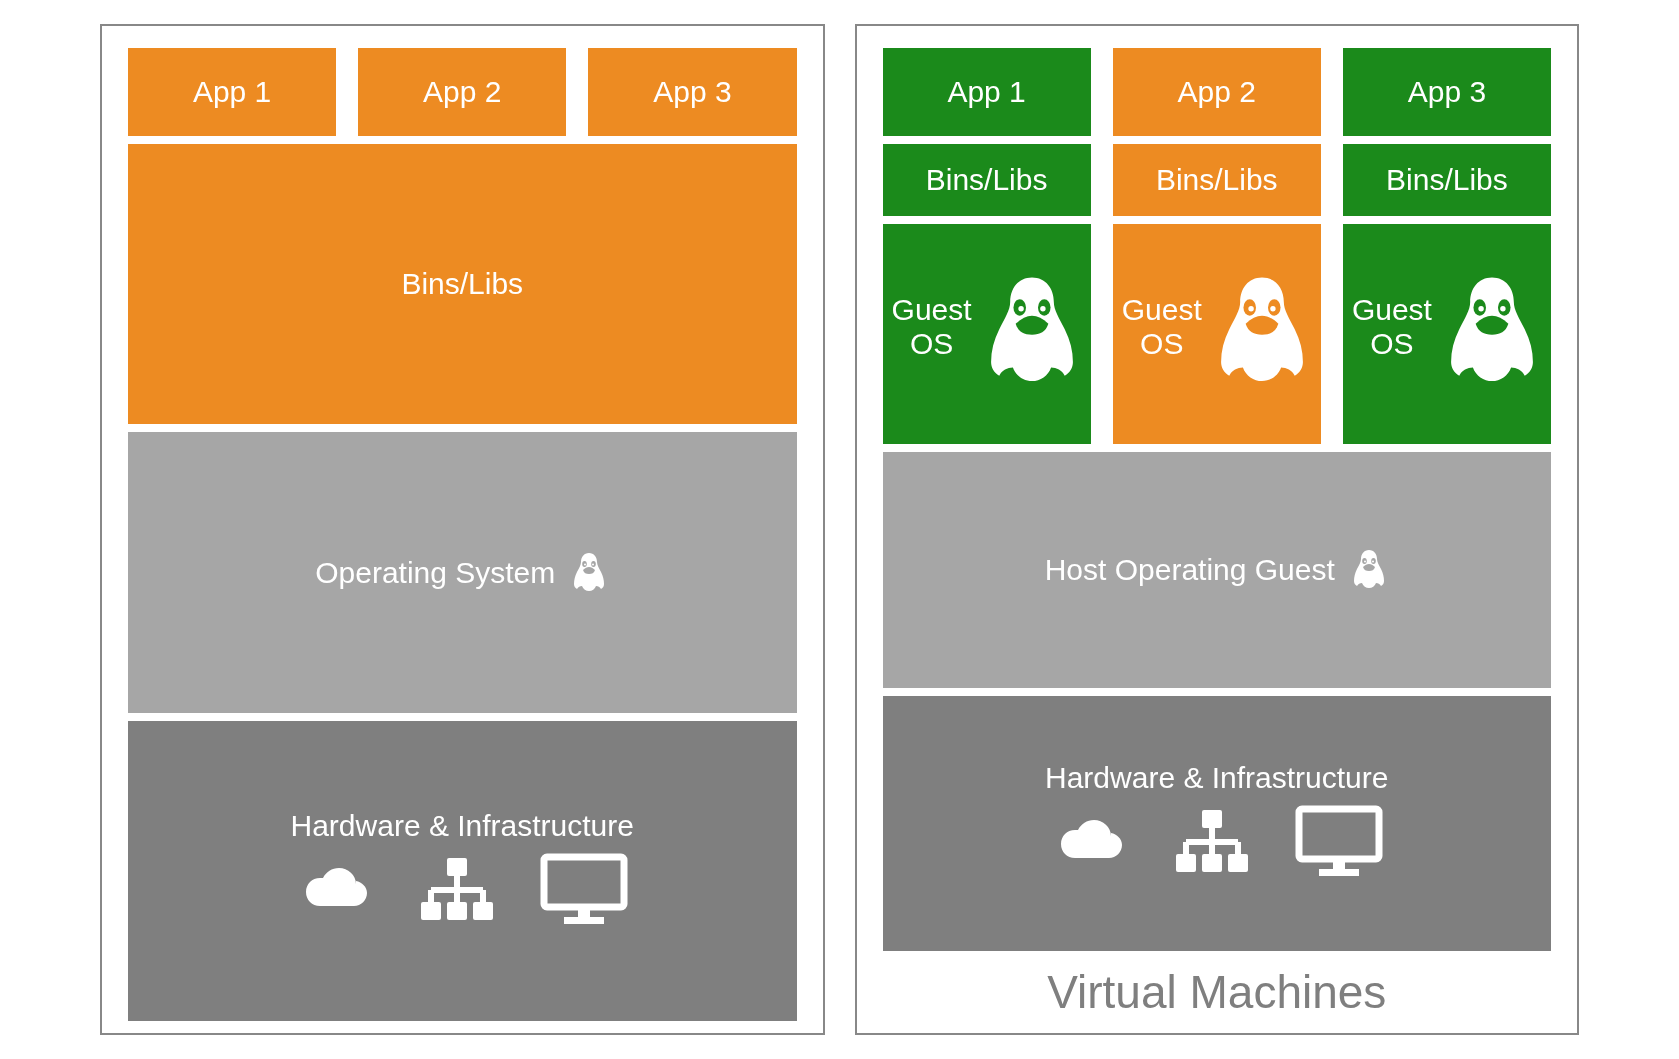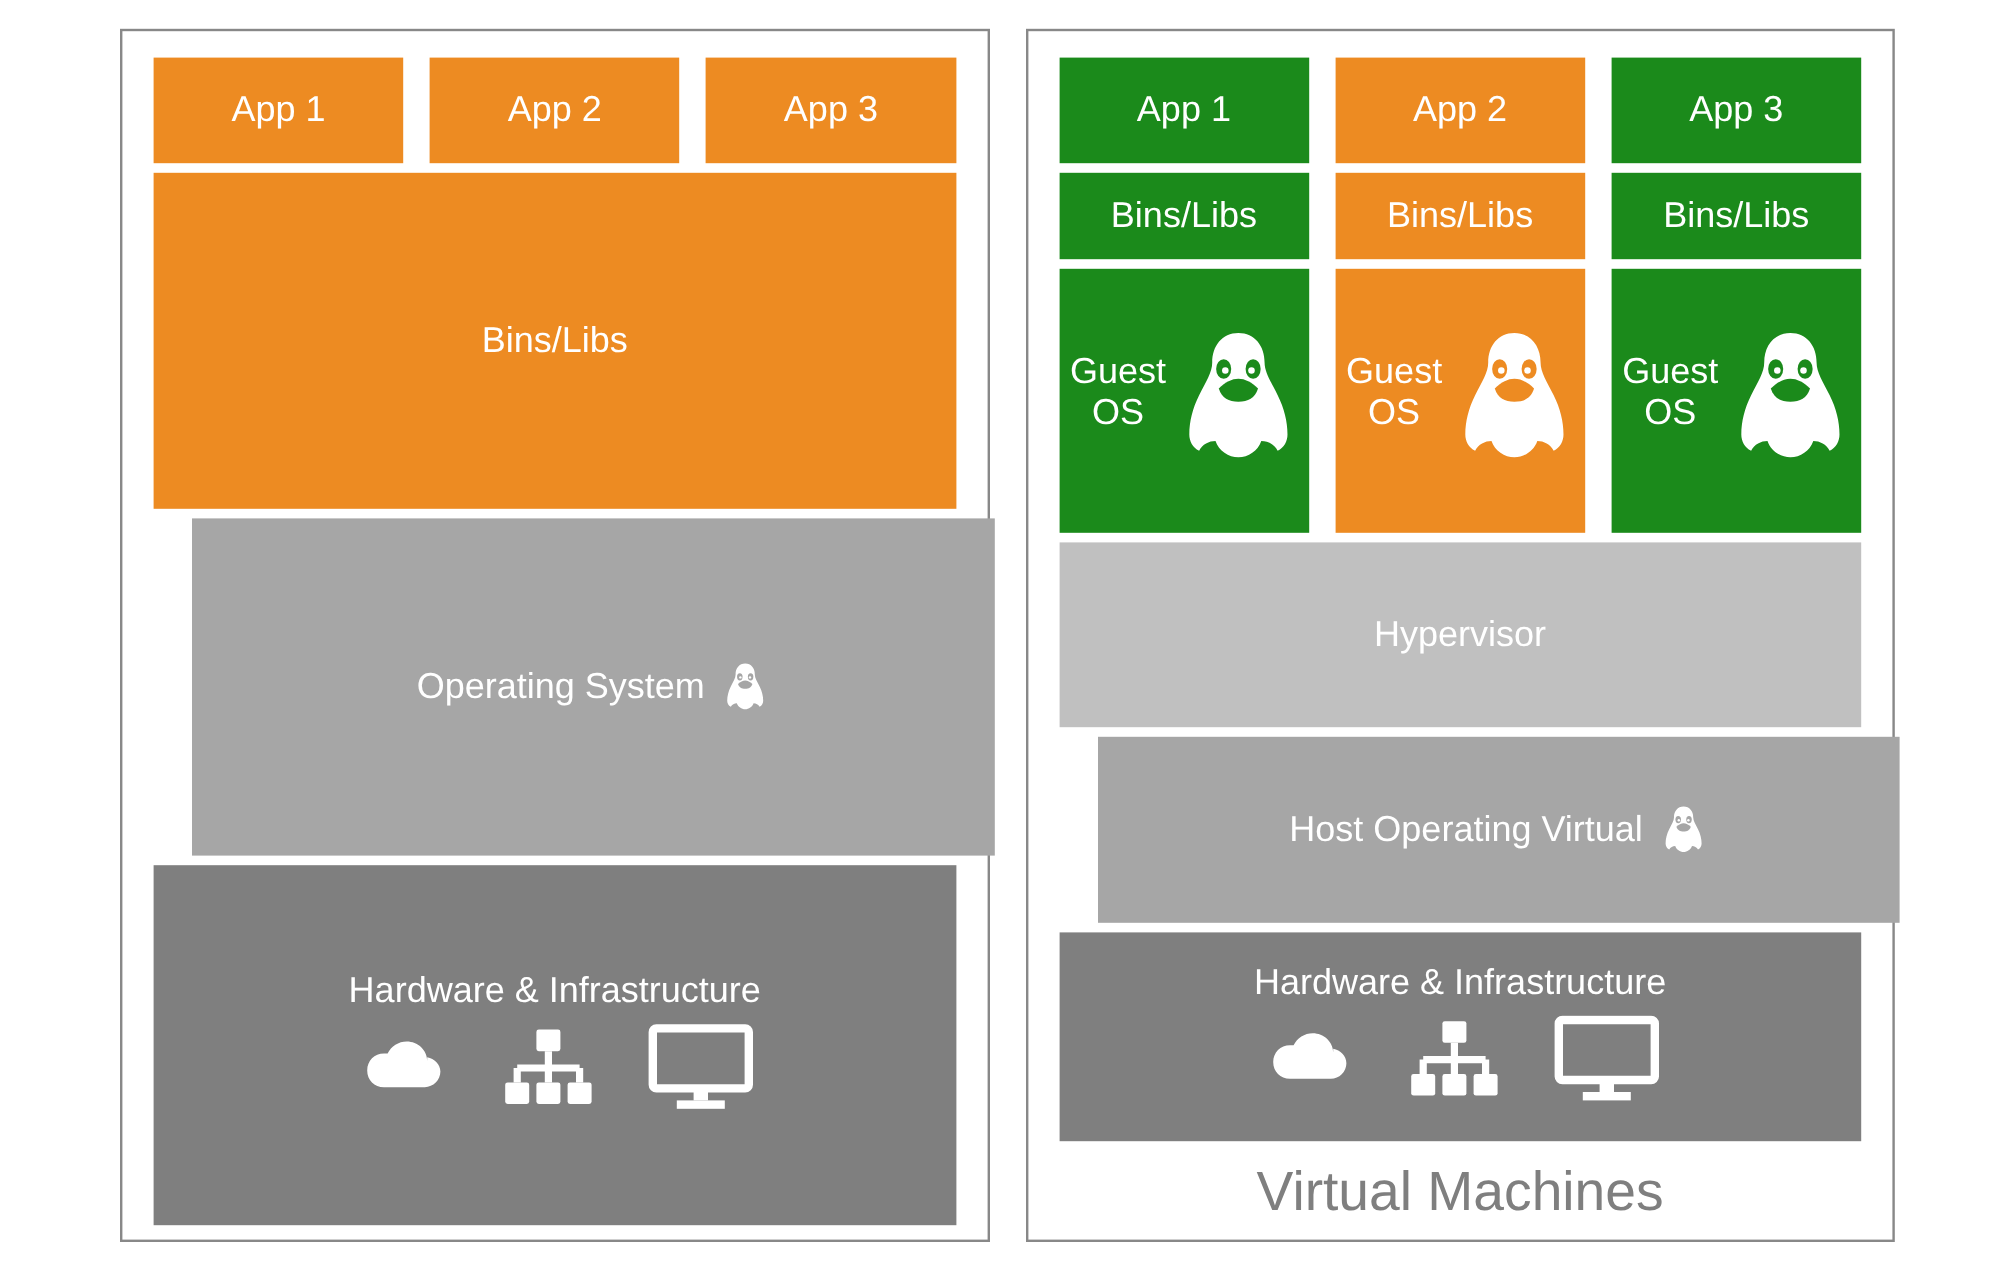--- a/index.html
+++ b/index.html
@@ -48,21 +48,21 @@
     font-size: 30px;
     padding: 10px 4px;
     text-align: center;
     min-height: 72px;
   }
   .cell.apps { min-height: 88px; }
   .cell.full { width: 100%; }
   .orange { background: #ed8b22; }
   .green  { background: #1b8a1b; }
   .gray-light { background: #c0c0c0; }
-  .gray-mid   { background: #a6a6a6; margin-left: 32px; }
+  .gray-mid   { background: #a6a6a6; }
   .gray-dark  { background: #7f7f7f; }
   .os-row {
     display: flex;
     align-items: center;
     justify-content: center;
     gap: 14px;
   }
   .hw-label { font-size: 30px; text-align: right; }
   .hw-icons {
     display: flex;
@@ -196,25 +196,24 @@
             <ellipse cx="15.5" cy="13" rx="2.3" ry="3" fill="#1b8a1b"></ellipse>
             <ellipse cx="24.5" cy="13" rx="2.3" ry="3" fill="#1b8a1b"></ellipse>
             <circle cx="16" cy="13.5" r="1" fill="#fff"></circle>
             <circle cx="24" cy="13.5" r="1" fill="#fff"></circle>
             <path fill="#1b8a1b" d="M14 19c2-2 4-3 6-3s4 1 6 3c-1 3-3 4-6 4s-5-1-6-4z"></path>
           </svg>
         </span>
       </div>
     </div>
 
-    <div class="cell full gray-light" style="min-height:62px">Hypervisor</div>
 
     <div class="cell full gray-mid">
       <div class="os-row">
-        <span>Host Operating Virtual</span>
+        <span>Host Operating Guest</span>
         <span>
           <svg width="40" height="44" viewBox="0 0 40 44">
             <path fill="#fff" d="M20 2c-5 0-8 4-8 9 0 3-2 6-4 10-2 4-3 8-3 12 0 2 1 4 3 5 1-2 3-3 5-3 1 3 4 5 7 5s6-2 7-5c2 0 4 1 5 3 2-1 3-3 3-5 0-4-1-8-3-12-2-4-4-7-4-10 0-5-3-9-8-9z"></path>
             <ellipse cx="15.5" cy="13" rx="2.3" ry="3" fill="#a6a6a6"></ellipse>
             <ellipse cx="24.5" cy="13" rx="2.3" ry="3" fill="#a6a6a6"></ellipse>
             <circle cx="16" cy="13.5" r="1" fill="#fff"></circle>
             <circle cx="24" cy="13.5" r="1" fill="#fff"></circle>
             <path fill="#a6a6a6" d="M14 19c2-2 4-3 6-3s4 1 6 3c-1 3-3 4-6 4s-5-1-6-4z"></path>
           </svg>
         </span>

